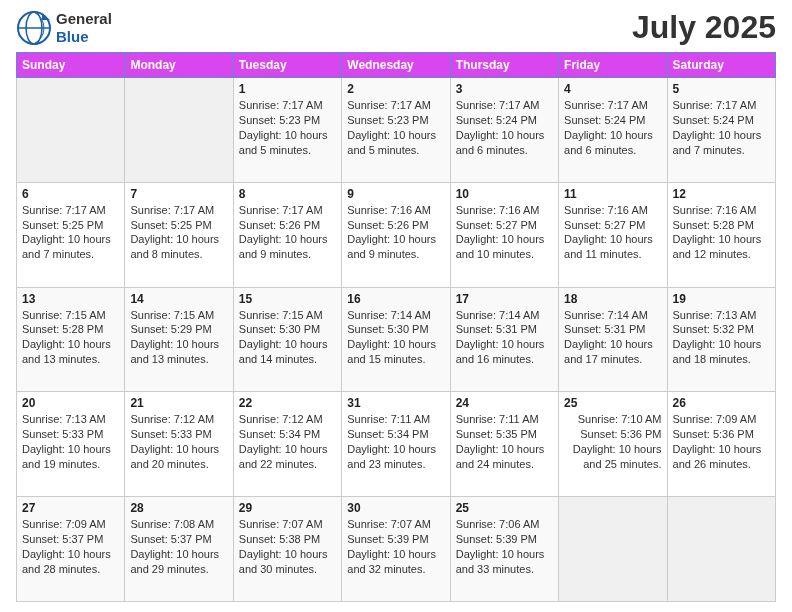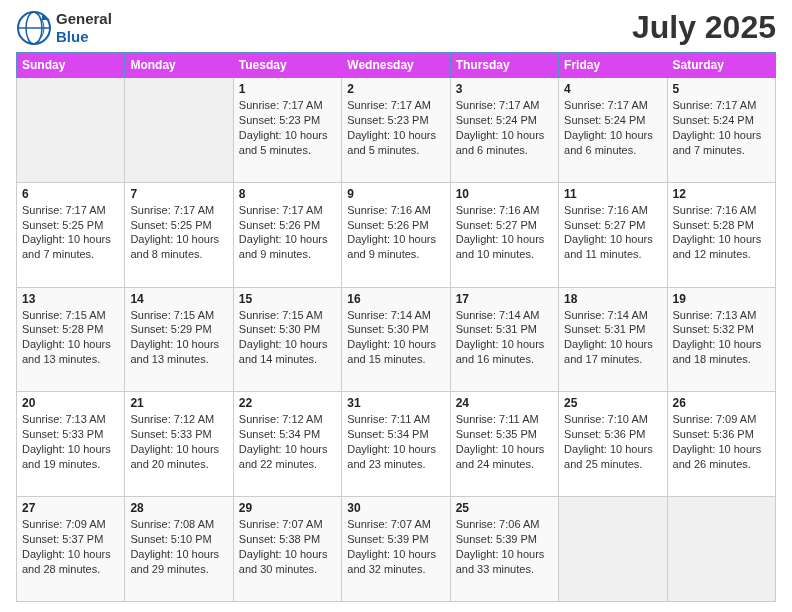--- a/index.html
+++ b/index.html
@@ -310,21 +310,21 @@
           </td>
           <td>
             <span class="day-num">24</span>
             <div class="day-info" style="white-space: pre-line;">Sunrise: 7:11 AM
 Sunset: 5:35 PM
 Daylight: 10 hours
 and 24 minutes.</div>
           </td>
           <td>
             <span class="day-num">25</span>
-            <div class="day-info" style="white-space: pre-line;">Sunrise: 7:10 AM
+            <div class="day-info" style="white-space: pre-line; text-align: right;">Sunrise: 7:10 AM
 Sunset: 5:36 PM
 Daylight: 10 hours
 and 25 minutes.</div>
           </td>
           <td>
             <span class="day-num">26</span>
             <div class="day-info" style="white-space: pre-line;">Sunrise: 7:09 AM
 Sunset: 5:36 PM
 Daylight: 10 hours
 and 26 minutes.</div>
@@ -334,21 +334,21 @@
           <td>
             <span class="day-num">27</span>
             <div class="day-info" style="white-space: pre-line;">Sunrise: 7:09 AM
 Sunset: 5:37 PM
 Daylight: 10 hours
 and 28 minutes.</div>
           </td>
           <td>
             <span class="day-num">28</span>
             <div class="day-info" style="white-space: pre-line;">Sunrise: 7:08 AM
-Sunset: 5:10 PM
+Sunset: 5:37 PM
 Daylight: 10 hours
 and 29 minutes.</div>
           </td>
           <td>
             <span class="day-num">29</span>
             <div class="day-info" style="white-space: pre-line;">Sunrise: 7:07 AM
 Sunset: 5:38 PM
 Daylight: 10 hours
 and 30 minutes.</div>
           </td>

